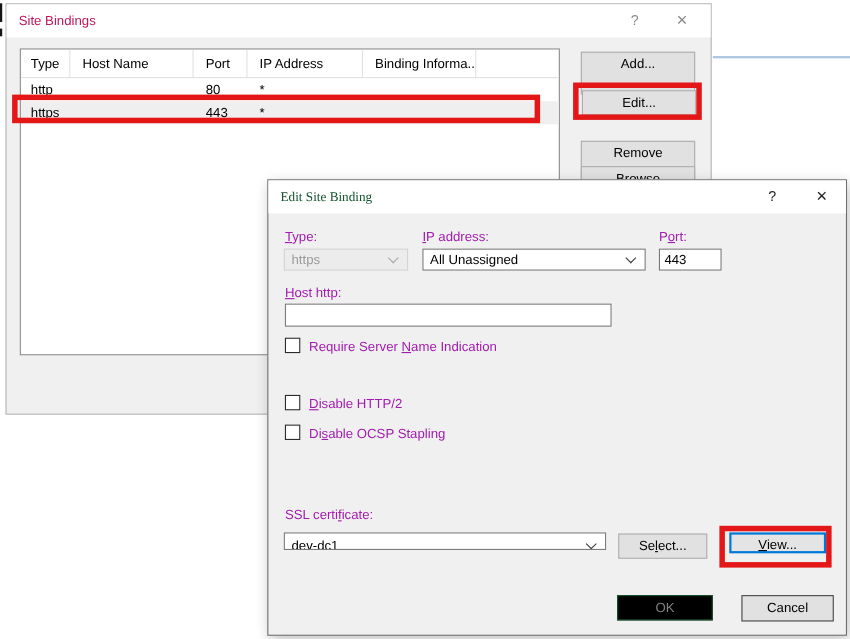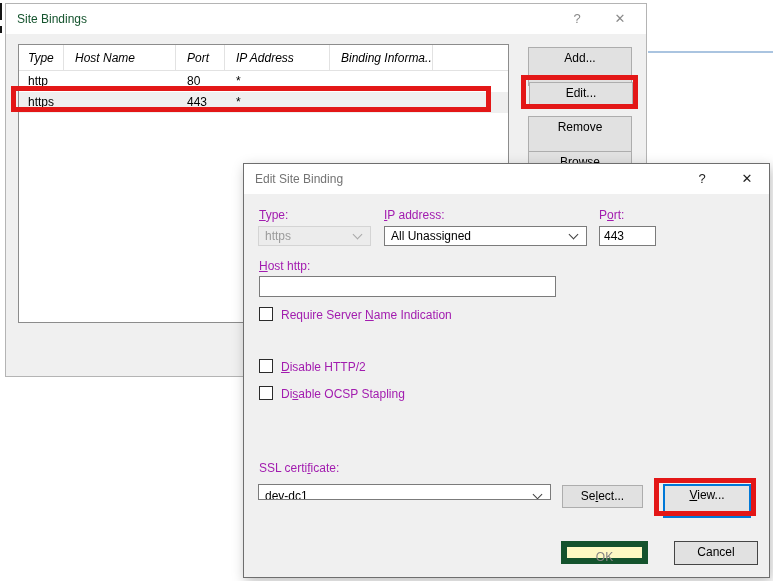--- a/index.html
+++ b/index.html
@@ -15,52 +15,52 @@
   .bg-blue-line { position:absolute; left:648px; top:51px; width:125px; height:2px; background:#aac4e0; }
 
   
   .dialog { position:absolute; background:#f0f0f0; }
   .titlebar { position:absolute; left:0; top:0; right:0; height:30px; background:#ffffff; }
   .title-text { position:absolute; left:11px; top:8px; white-space:nowrap; }
   .cap-btn { position:absolute; top:7px; width:26px; text-align:center; font-size:13px; cursor:default; }
 
   
   .sb { left:5px; top:3px; width:642px; height:374px; border:1px solid #b4b4b4; z-index:1; }
-  .sb .title-text { color:#14532d; }
+  .sb .title-text { color:#be185d; }
   .sb .cap-btn { color:#8a8a8a; }
 
   .listbox { position:absolute; left:12px; top:40px; width:491px; height:279px;
              background:#fff; border:1px solid #8c8c8c; overflow:hidden; }
-  .lv-header { display:flex; height:26px; border-bottom:1px solid #e2e2e2;font-style:italic; }
+  .lv-header { display:flex; height:26px; border-bottom:1px solid #e2e2e2; }
   .lv-header .hcell { height:26px; line-height:26px; border-right:1px solid #e2e2e2;
                       padding-left:11px; white-space:nowrap; overflow:hidden; }
   .lv-row { display:flex; height:21px; line-height:21px; }
   .lv-row .cell { padding-left:11px; white-space:nowrap; overflow:hidden; }
   .c0 { width:45px; padding-left:9px !important; }
   .c1 { width:112px; }
   .c2 { width:49px; }
   .c3 { width:105px; }
   .c4 { width:103px; }
   .cfill { flex:1; border-right:none !important; }
   .row-selected { background:#efefef; }
 
   
   .winbtn { position:absolute; background:#e1e1e1; border:1px solid #adadad;
             text-align:center; font-size:12px; line-height:20px; cursor:default; white-space:nowrap; }
   .winbtn-dark { border:1px solid #454545; }
-  .winbtn-disabled { background:#fef9c3; border:6px solid #14532d; color:#838383; }
+  .winbtn-disabled { background:#000000; border:1px solid #14532d; color:#838383; }
   .winbtn-default { border:2px solid #0078d7; line-height:19px; background:#e4e4e4; }
 
   
   .red-box { position:absolute; border:5px solid #e31717; background:transparent; }
 
   
   .esb { left:243px; top:163px; width:527px; height:415px; border:1px solid #6e6e6e;
          z-index:3; box-shadow: 2px 4px 12px rgba(0,0,0,0.25); }
-  .esb .title-text { color:#737373; }
+  .esb .title-text { color:#14532d;font-family:Liberation Serif, serif; }
   .esb .cap-btn { color:#222; }
 
   .fldlabel { position:absolute; white-space:nowrap; color:#a21caf; }
   .mn { text-decoration:underline; }
 
   .combo { position:absolute; background:#fff; border:1px solid #7b7b7b;
            padding-left:6px; white-space:nowrap; overflow:hidden; }
   .combo-sm { height:20px; line-height:18px; }
   .combo-lg { height:16px; line-height:22px; }
   .combo-disabled { background:#ececec; border:1px solid #d4d4d4; color:#9b9b9b; }
@@ -112,21 +112,21 @@
         <div class="cell c0">https</div>
         <div class="cell c1"></div>
         <div class="cell c2">443</div>
         <div class="cell c3">*</div>
         <div class="cell c4"></div>
       </div>
     </div>
 
     <div class="winbtn" style="left:522px;top:43px;width:104px;height:39px;">Add...</div>
     <div class="winbtn" style="left:523px;top:78px;width:104px;height:23px;">Edit...</div>
-    <div class="winbtn" style="left:522px;top:112px;width:104px;height:41px;">Remove</div>
+    <div class="winbtn" style="left:522px;top:124px;width:104px;height:41px;">Remove</div>
     <div class="winbtn" style="left:522px;top:147px;width:104px;height:23px;">Browse</div>
   </div>
 
   <div class="red-box" style="left:11px;top:86px;width:480px;height:26px;z-index:2;"></div>
   <div class="red-box" style="left:521px;top:75px;width:117px;height:34px;z-index:2;"></div>
 
   <div class="dialog esb">
     <div class="titlebar">
       <span class="title-text">Edit Site Binding</span>
       <span class="cap-btn" style="left:445px;">?</span>
@@ -158,21 +158,21 @@
 
     <div class="cb" style="left:15px;top:222px;"></div>
     <div class="fldlabel" style="left:37px;top:223px;"><span>Di</span><span class="mn">s</span><span>able OCSP Stapling</span></div>
 
     <div class="fldlabel" style="left:15px;top:297px;"><span>SSL certi</span><span class="mn">f</span><span>icate:</span></div>
     <div class="combo combo-lg" style="left:14px;top:320px;width:293px;">
       <span>dev-dc1</span>
       <span class="chev chev-lg"></span>
     </div>
     <div class="winbtn" style="left:318px;top:321px;width:81px;height:23px;"><span>Se</span><span class="mn">l</span><span>ect...</span></div>
-    <div class="winbtn winbtn-default" style="left:419px;top:320px;width:88px;height:34px;"><span></span><span class="mn">V</span><span>iew...</span></div>
+    <div class="winbtn winbtn-default" style="left:419px;top:320px;width:88px;height:19px;"><span></span><span class="mn">V</span><span>iew...</span></div>
 
     <div class="winbtn winbtn-disabled" style="left:317px;top:377px;width:87px;height:23px;">OK</div>
     <div class="winbtn winbtn-dark" style="left:430px;top:377px;width:84px;height:24px;line-height:21px;">Cancel</div>
   </div>
 
   <div class="red-box" style="left:654px;top:478px;width:102px;height:38px;z-index:4;"></div>
 
 </div>
 
 </body></html>

